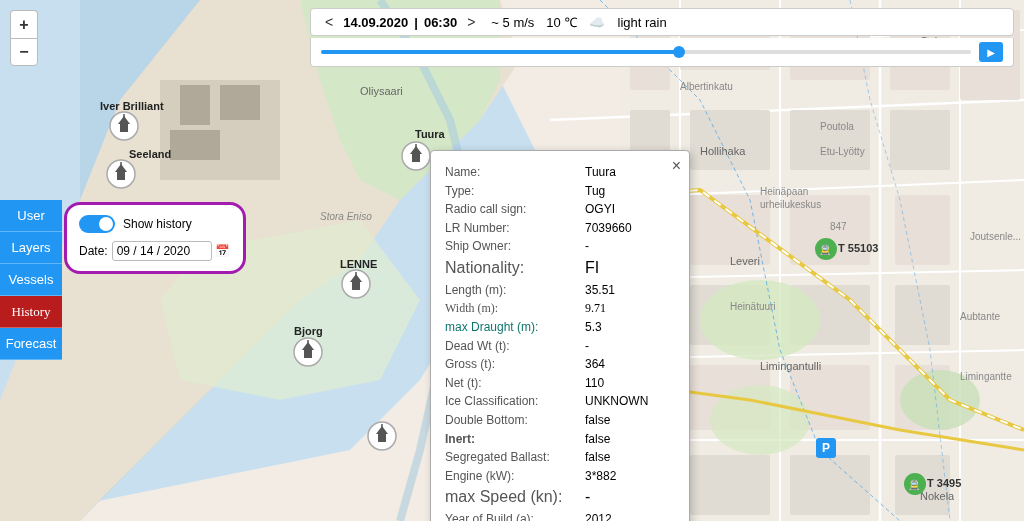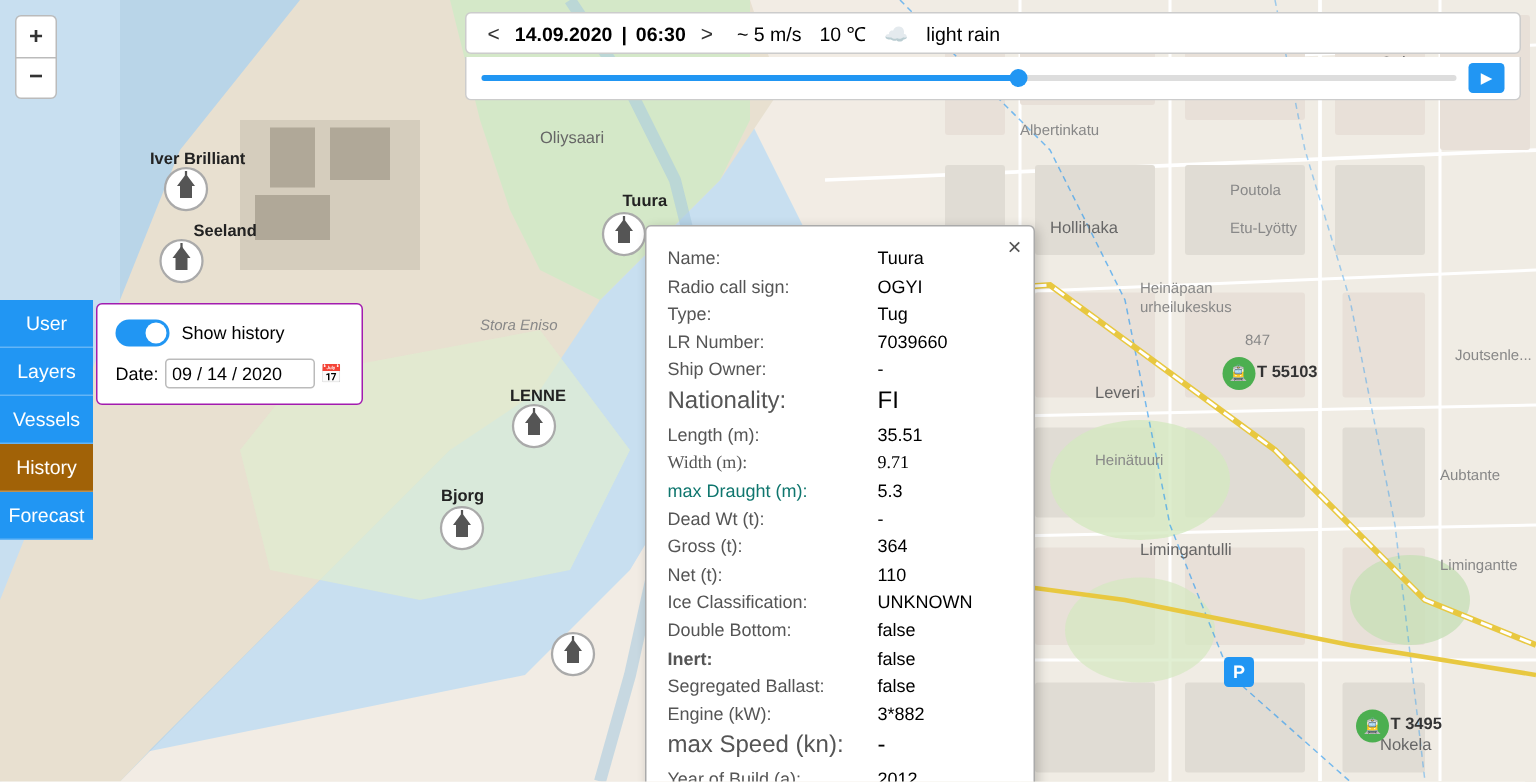--- a/index.html
+++ b/index.html
@@ -152,32 +152,33 @@
       border: none;
       color: white;
       cursor: pointer;
       font-size: 13px;
       text-align: center;
       line-height: 32px;
       border-bottom: 1px solid rgba(255,255,255,0.3);
     }
 
     .sidebar-btn.active {
-      background: #a16207;
+      background: #b91c1c;
+      font-family: Liberation Serif, serif;
     }
 
     
     #history-panel {
       position: absolute;
       top: 202px;
       left: 64px;
       z-index: 100;
       background: white;
-      border: 1px solid #a21caf;
-      border-radius: 4px;
+      border: 3px solid #a21caf;
+      border-radius: 16px;
       padding: 10px 12px;
       min-width: 170px;
     }
 
     .toggle-row {
       display: flex;
       align-items: center;
       gap: 8px;
       margin-bottom: 8px;
     }
@@ -515,26 +516,26 @@
 </div>
 
 <div id="vessel-popup">
   <button class="close-btn">×</button>
   <div id="popup-fields">
       <div class="popup-line" style="font-size: 12px; line-height: 1.55;">
         <span style="min-width:140px; display:inline-block; color:#555;">Name:</span>
         <span>Tuura</span>
       </div>
       <div class="popup-line" style="font-size: 12px; line-height: 1.55;">
+        <span style="min-width:140px; display:inline-block; color:#555;">Type:</span>
+        <span>Tug</span>
+      </div>
+      <div class="popup-line" style="font-size: 12px; line-height: 1.55;">
         <span style="min-width:140px; display:inline-block; color:#555;">Radio call sign:</span>
         <span>OGYI</span>
-      </div>
-      <div class="popup-line" style="font-size: 12px; line-height: 1.55;">
-        <span style="min-width:140px; display:inline-block; color:#555;">Type:</span>
-        <span>Tug</span>
       </div>
       <div class="popup-line" style="font-size: 12px; line-height: 1.55;">
         <span style="min-width:140px; display:inline-block; color:#555;">LR Number:</span>
         <span>7039660</span>
       </div>
       <div class="popup-line" style="font-size: 12px; line-height: 1.55;">
         <span style="min-width:140px; display:inline-block; color:#555;">Ship Owner:</span>
         <span>-</span>
       </div>
       <div class="popup-line" style="font-size: 16px; line-height: 1.55;">

